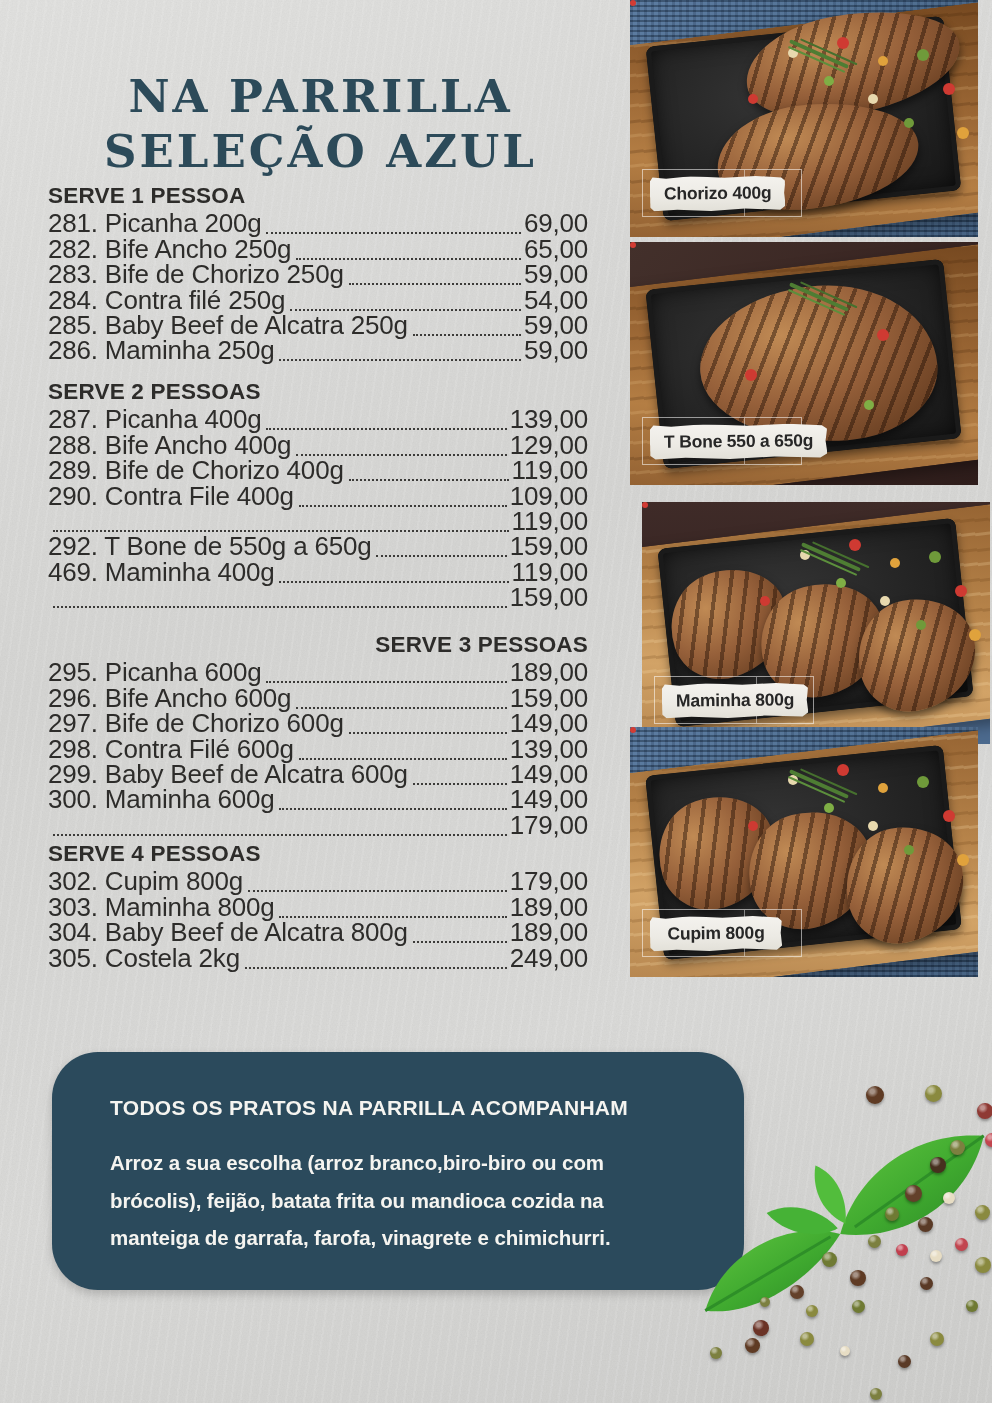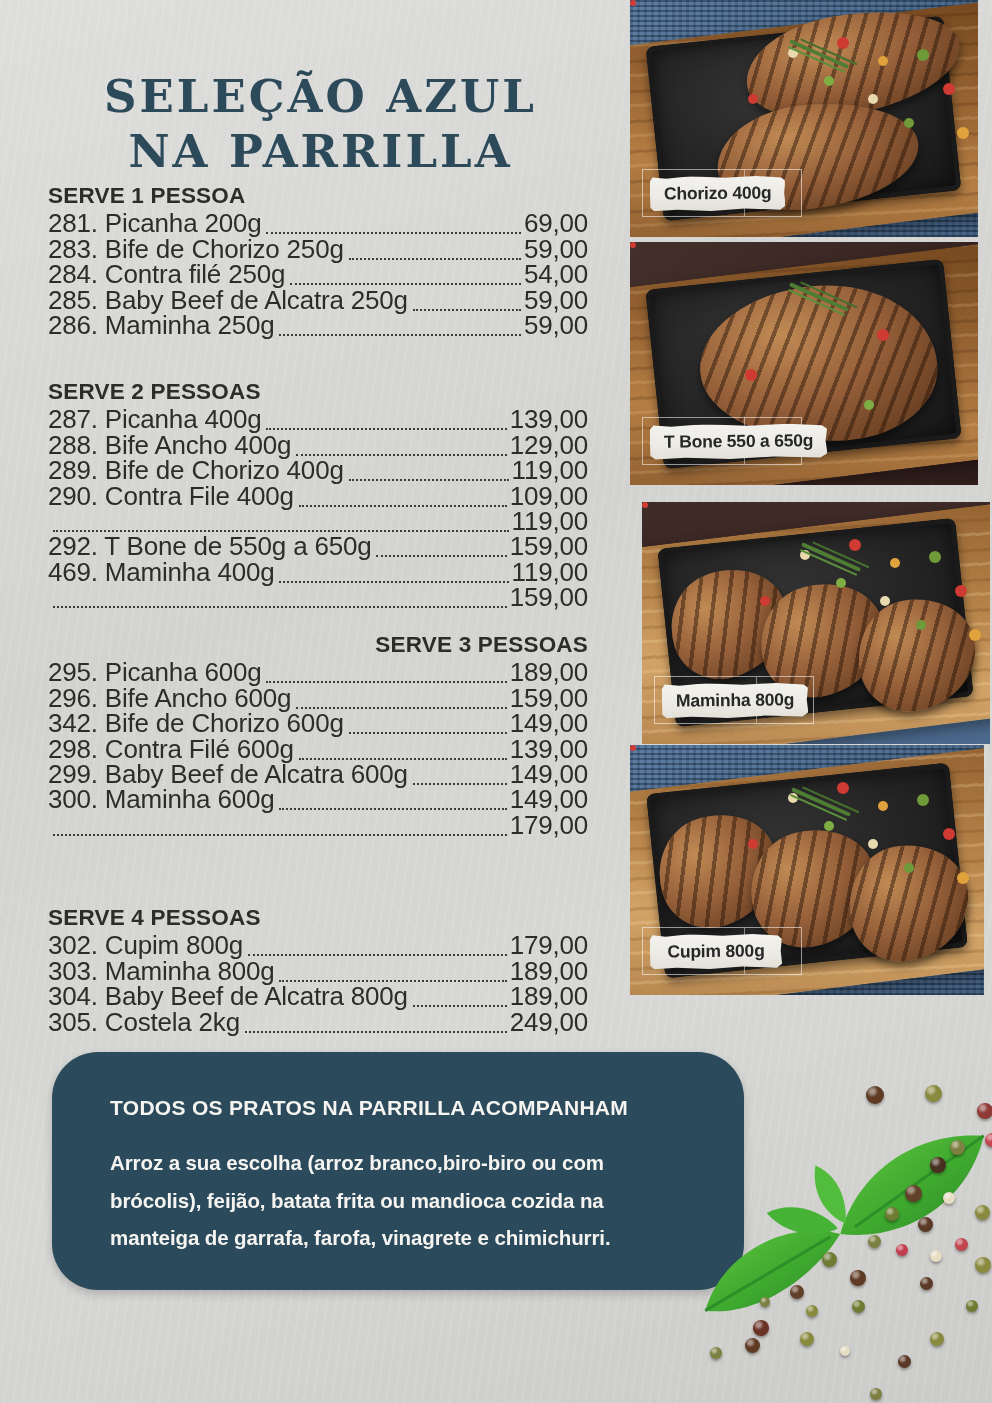--- a/index.html
+++ b/index.html
@@ -18,34 +18,34 @@
     font-family:"DejaVu Serif", serif;color:#2c4a59;font-weight:700;
     font-size:45px;line-height:1.22;letter-spacing:3px;}
   .title .tline{display:block;}
 
   
   .menu{position:absolute;left:48px;top:0;width:540px;z-index:2;color:#2d2c2a;}
   .msec{position:absolute;left:0;width:540px;}
   .msec:nth-child(1){top:183px;}
   .msec:nth-child(2){top:379px;}
   .msec:nth-child(3){top:632px;text-align:right;}
-  .msec:nth-child(4){top:905px;}
+  .msec:nth-child(4){top:841px;}
   .sec-title{font-size:22.5px;font-weight:700;letter-spacing:.2px;margin:0 0 5px 0;}
   .mrow{display:flex;align-items:flex-end;height:25.4px;font-size:26px;font-weight:500;letter-spacing:-.2px;}
   .item-name{white-space:nowrap;}
   .dots{flex:1;border-bottom:2.4px dotted #3c3b39;margin:0 3px 5px 5px;min-width:20px;}
   .item-price{white-space:nowrap;}
 
   
   .photos{position:absolute;left:630px;top:0;width:362px;z-index:2;}
   .photo{position:absolute;left:0;width:348px;overflow:hidden;background:#55402f;}
   .photo:nth-child(1){top:0;height:237px;}
   .photo:nth-child(2){top:242px;height:243px;}
   .photo:nth-child(3){top:490px;height:242px;}
-  .photo:nth-child(4){top:745px;height:250px;padding-left:6px;}
+  .photo:nth-child(4){top:727px;height:250px;}
   .ph-mat{position:absolute;inset:0;
     background:
       repeating-linear-gradient(0deg, rgba(0,0,0,.25) 0 2px, rgba(255,255,255,.06) 2px 5px),
       repeating-linear-gradient(90deg, rgba(20,40,70,.25) 0 3px, rgba(255,255,255,0) 3px 7px),
       linear-gradient(135deg,#53759c 0%,#47688d 45%,#3c5a7c 100%);}
   .photo:nth-child(2) .ph-mat{background:linear-gradient(135deg,#43302b,#382421 60%,#2e1d1b);}
   .photo:nth-child(3) .ph-mat{background:linear-gradient(180deg,#3f2b28 0%,#342220 55%,#4c6a8e 90%);}
   .ph-board{position:absolute;left:-12%;top:10%;width:126%;height:88%;transform:rotate(-7deg);
     border-radius:10px;
     background:
@@ -115,32 +115,37 @@
 
   <svg class="noise" width="992" height="1403">
     <filter id="grain">
       <feTurbulence type="fractalNoise" baseFrequency="0.8" numOctaves="2" stitchTiles="stitch"></feTurbulence>
       <feColorMatrix type="matrix" values="0 0 0 0 0.25  0 0 0 0 0.25  0 0 0 0 0.25  0 0 0 0.22 0"></feColorMatrix>
     </filter>
     <rect width="992" height="1403" filter="url(#grain)"></rect>
   </svg>
 
   <h1 class="title">
+    <span class="tline">NA PARRILLA</span>
     <span class="tline">SELEÇÃO AZUL</span>
-    <span class="tline">NA PARRILLA</span>
   </h1>
 
   <div class="menu">
       <section class="msec">
     <h2 class="sec-title">SERVE 1 PESSOA</h2>
     <div class="sec-items">
           <div class="mrow">
     <span class="item-name">281. Picanha 200g</span>
     <span class="dots"></span>
     <span class="item-price">69,00</span>
+  </div>
+          <div class="mrow">
+    <span class="item-name">282. Bife Ancho 250g</span>
+    <span class="dots"></span>
+    <span class="item-price">65,00</span>
   </div>
           <div class="mrow">
     <span class="item-name">283. Bife de Chorizo 250g</span>
     <span class="dots"></span>
     <span class="item-price">59,00</span>
   </div>
           <div class="mrow">
     <span class="item-name">284. Contra filé 250g</span>
     <span class="dots"></span>
     <span class="item-price">54,00</span>
@@ -207,21 +212,21 @@
     <span class="item-name">295. Picanha 600g</span>
     <span class="dots"></span>
     <span class="item-price">189,00</span>
   </div>
           <div class="mrow">
     <span class="item-name">296. Bife Ancho 600g</span>
     <span class="dots"></span>
     <span class="item-price">159,00</span>
   </div>
           <div class="mrow">
-    <span class="item-name">342. Bife de Chorizo 600g</span>
+    <span class="item-name">297. Bife de Chorizo 600g</span>
     <span class="dots"></span>
     <span class="item-price">149,00</span>
   </div>
           <div class="mrow">
     <span class="item-name">298. Contra Filé 600g</span>
     <span class="dots"></span>
     <span class="item-price">139,00</span>
   </div>
           <div class="mrow">
     <span class="item-name">299. Baby Beef de Alcatra 600g</span>

